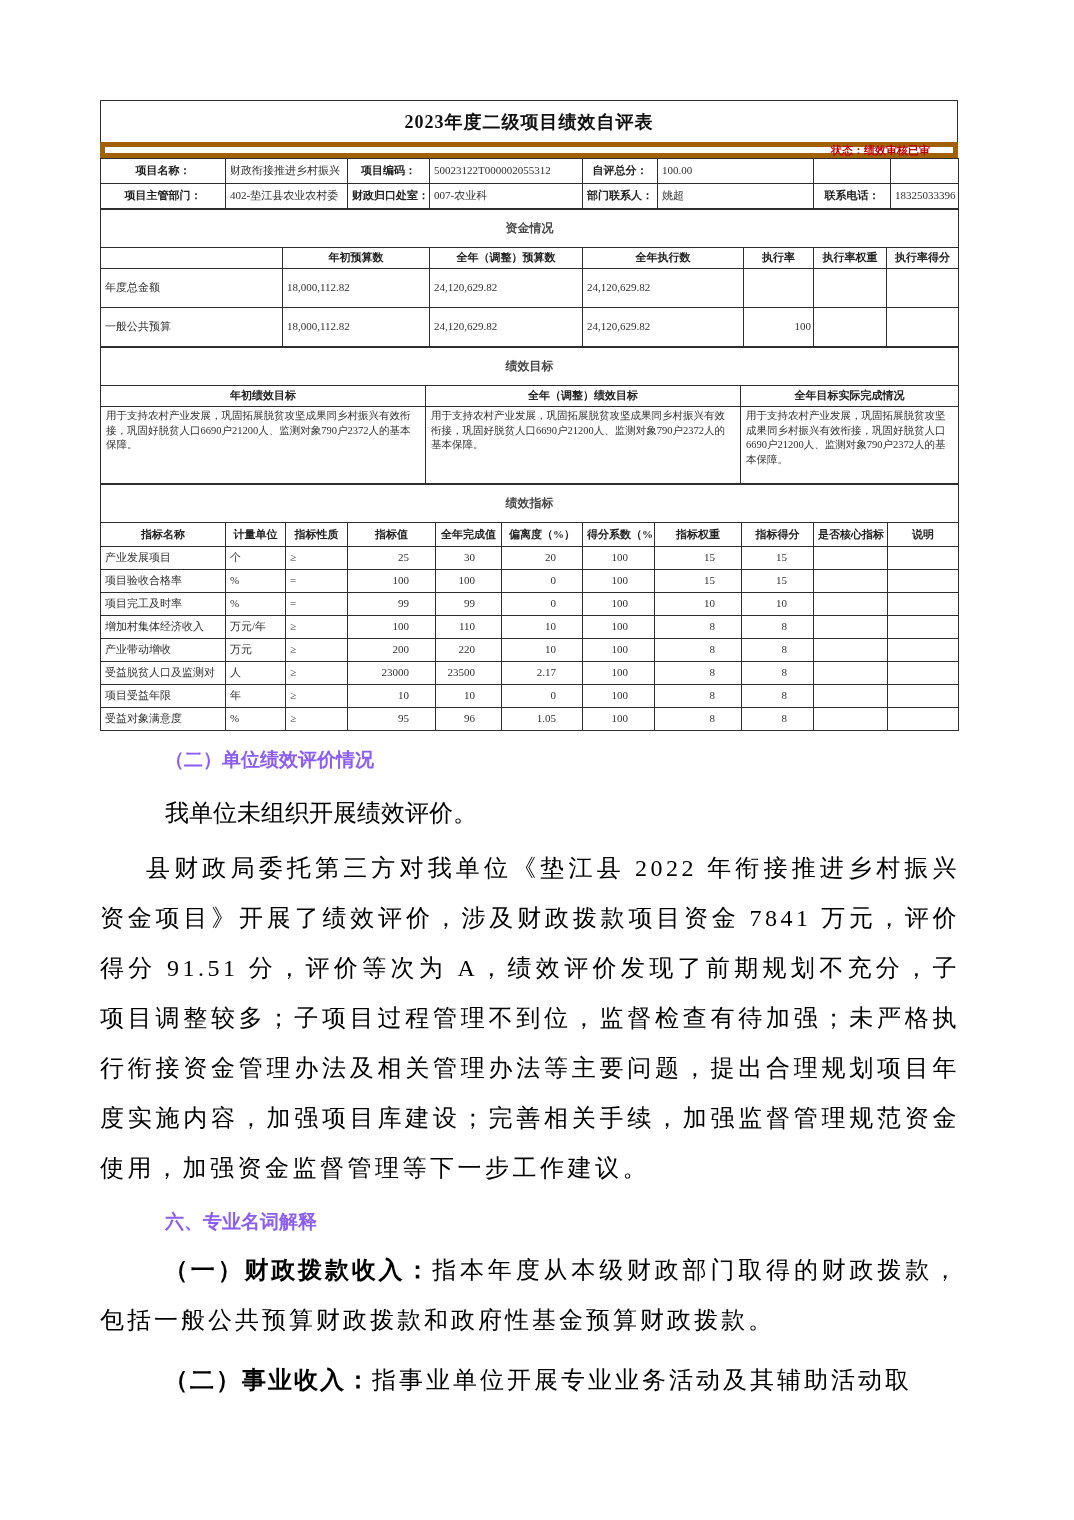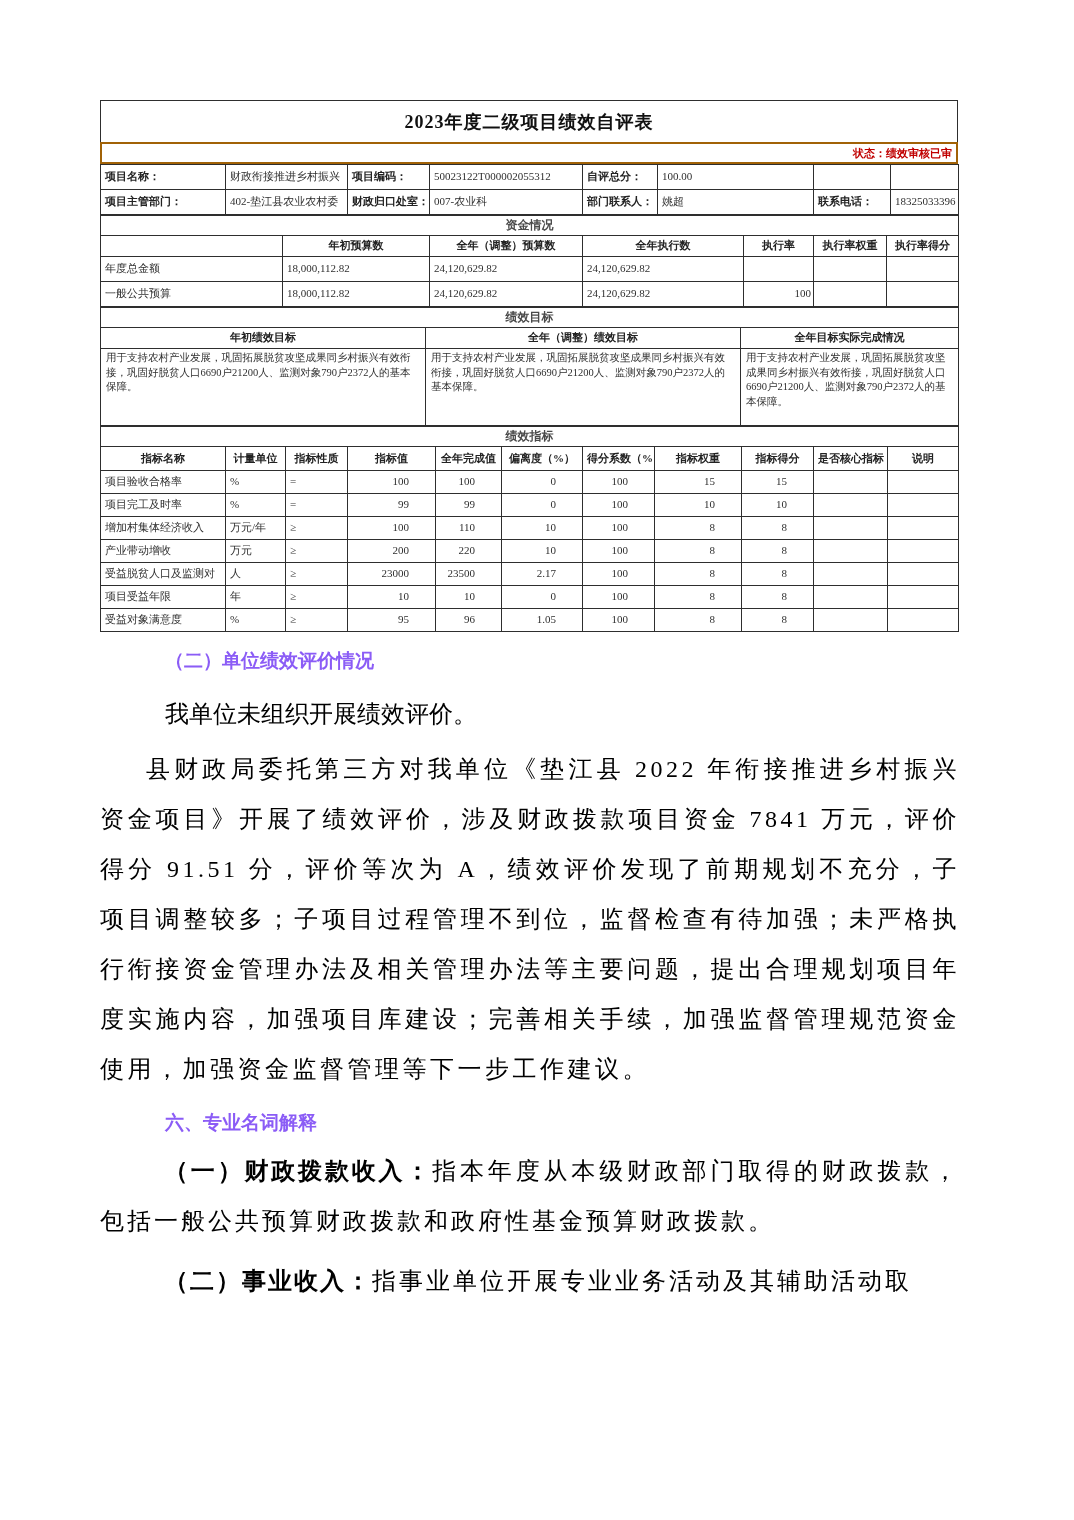--- a/index.html
+++ b/index.html
@@ -7,31 +7,31 @@
        font-family:"Liberation Serif","DejaVu Serif",serif;color:#1a1a1a;}
   .sheet{width:858px;margin:100px 0 0 100px;}
   
   table{border-collapse:collapse;table-layout:fixed;width:858px;}
   td,th{border:1px solid #2e2e2e;font-size:11px;font-weight:normal;
         padding:1px 4px;overflow:hidden;white-space:nowrap;line-height:1.25;
         color:#2f2f2f;}
   .titlebar{border:1px solid #2e2e2e;border-bottom:none;height:41px;
             display:flex;align-items:center;justify-content:center;}
   .titlebar span{font-size:18px;font-weight:bold;letter-spacing:1px;color:#111;}
-  .statusbar{border:2px solid #a16207;height:22px;display:flex;
-             align-items:center;justify-content:flex-end;padding-right:4px;box-sizing:border-box;}
+  .statusbar{border:5px solid #a16207;height:16px;display:flex;
+             align-items:center;justify-content:flex-end;padding-right:23px;box-sizing:border-box;}
   .statusbar span{font-size:11px;font-weight:bold;}
   tr.info-row{height:25px;}
-  td.lbl{font-weight:bold;text-align:left;color:#222;}
+  td.lbl{font-weight:bold;text-align:center;color:#222;}
   td.val{text-align:left;}
-  tr.sec{height:20px;}
+  tr.sec{height:38px;}
   tr.sec td{text-align:center;font-weight:bold;color:#4a4a4a;font-size:12px;border-left:1px solid #2e2e2e;}
   tr.hdr{height:21px;}
   tr.hdr th{text-align:center;font-weight:bold;color:#222;}
-  tr.data{height:25px;}
+  tr.data{height:39px;}
   tr.ind{height:23px;}
   td.left{text-align:left;}
   td.num{text-align:left;padding-right:8px;}
   td.numpad{text-align:right;padding-right:26px;}
   td.rate{text-align:right;padding-right:2px;}
   td.wleft{text-align:left;padding-left:2px;}
   tr.goals-body{height:77px;}
   tr.goals-body td{vertical-align:top;white-space:normal;font-size:10.5px;
                    line-height:1.4;padding:2px 5px;}
   
@@ -189,20 +189,33 @@
           <th>偏离度（%）</th>
           <th>得分系数（%）</th>
           <th>指标权重</th>
           <th>指标得分</th>
           <th>是否核心指标</th>
           <th>说明</th>
         </tr>
     </tbody>
     <tbody id="indicators-body">
         <tr class="ind">
+          <td class="left">产业发展项目</td>
+          <td class="left">个</td>
+          <td class="left">≥</td>
+          <td class="numpad">25</td>
+          <td class="numpad">30</td>
+          <td class="numpad">20</td>
+          <td class="numpad">100</td>
+          <td class="numpad">15</td>
+          <td class="numpad">15</td>
+          <td class="left"></td>
+          <td class="left"></td>
+        </tr>
+        <tr class="ind">
           <td class="left">项目验收合格率</td>
           <td class="left">%</td>
           <td class="left">=</td>
           <td class="numpad">100</td>
           <td class="numpad">100</td>
           <td class="numpad">0</td>
           <td class="numpad">100</td>
           <td class="numpad">15</td>
           <td class="numpad">15</td>
           <td class="left"></td>

